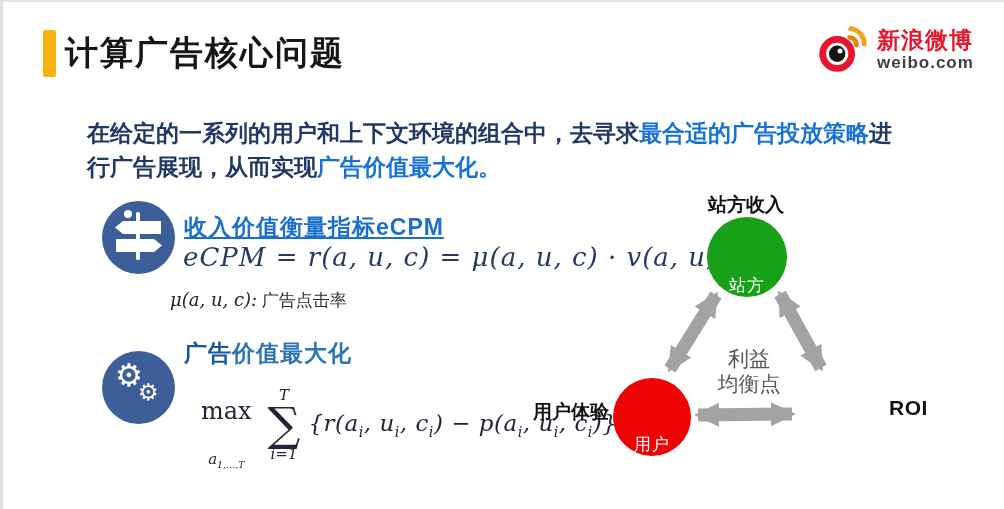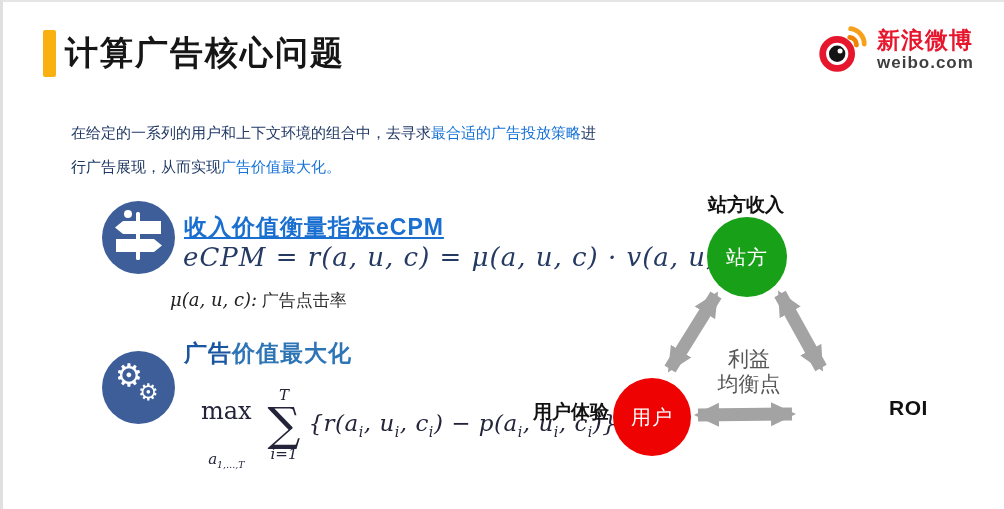--- a/index.html
+++ b/index.html
@@ -9,21 +9,21 @@
     border-top:2px solid #e5e5e5;border-left:3px solid #e0e0e0;box-sizing:border-box;
   }
   
   .title-bar{position:absolute;left:40px;top:28px;width:13px;height:47px;background:#f9b112;border-radius:2px;}
   .page-title{position:absolute;left:62px;top:29px;font-size:33px;font-weight:700;color:#161616;letter-spacing:2px;}
   .logo{position:absolute;left:810px;top:18px;display:flex;align-items:center;gap:6px;}
   .logo-text{display:flex;flex-direction:column;line-height:1.05;justify-content:flex-end;}
   .logo-brand{font-size:23px;font-weight:700;color:#e6162d;letter-spacing:1px;}
   .logo-domain{font-size:17px;font-weight:700;color:#3f3f3f;letter-spacing:1px;margin-top:2px;}
   
-  .intro{position:absolute;left:68px;top:114px;width:820px;font-size:15px;font-weight:400;line-height:34px;color:#203864;}
+  .intro{position:absolute;left:84px;top:114px;width:820px;font-size:23px;font-weight:700;line-height:34px;color:#203864;}
   .hl{color:#1672d8;}
   
   .icon-circle{position:absolute;width:73px;height:73px;border-radius:50%;background:#3e5e9a;}
   .sec-heading{position:absolute;font-size:23px;font-weight:700;color:#1a6fd1;letter-spacing:1px;}
   .math{font-family:"DejaVu Serif","Liberation Serif",serif;font-style:italic;}
   .formula1{position:absolute;left:180px;top:240px;font-size:26px;color:#253a63;letter-spacing:1px;}
   .defs{position:absolute;left:167px;top:286px;font-size:17px;color:#2e2e2e;line-height:23px;}
   .defs .math{font-size:18px;color:#222;}
   .def-label{font-weight:400;}
   
@@ -31,21 +31,21 @@
   .f2-max{display:flex;flex-direction:column;align-items:center;margin-right:8px;margin-top:18px;gap:26px;}
   .f2-max-word{font-family:"DejaVu Serif","Liberation Serif",serif;font-size:24px;font-style:normal;line-height:1;}
   .f2-max-sub{font-size:15px;line-height:1;margin-top:3px;}
   .f2-max-sub sub,.f2-expr sub{font-size:62%;}
   .f2-sum{display:flex;flex-direction:column;align-items:center;margin:0 8px;}
   .f2-sum-top{font-size:15px;line-height:1;}
   .f2-sigma{font-family:"DejaVu Serif","Liberation Serif",serif;font-size:46px;line-height:0.95;font-style:normal;}
   .f2-sum-bottom{font-size:15px;line-height:1;}
   .f2-expr{font-size:23px;letter-spacing:0.5px;}
   
-  .node{position:absolute;border-radius:50%;display:flex;align-items:center;justify-content:center;color:#fff;font-size:20px;font-weight:500;letter-spacing:1px;}
+  .node{position:absolute;border-radius:50%;display:flex;align-items:flex-end;justify-content:center;color:#fff;font-size:17px;font-weight:500;letter-spacing:1px;}
   .diag-label{position:absolute;font-weight:700;color:#111;}
   .center-label{position:absolute;left:700px;top:344px;width:92px;text-align:center;font-size:21px;color:#575757;line-height:25px;font-weight:400;}
   .arrows{position:absolute;left:530px;top:185px;}
 </style>
 </head>
 <body>
 
 <div class="slide">
 
   <div class="title-bar"></div>

